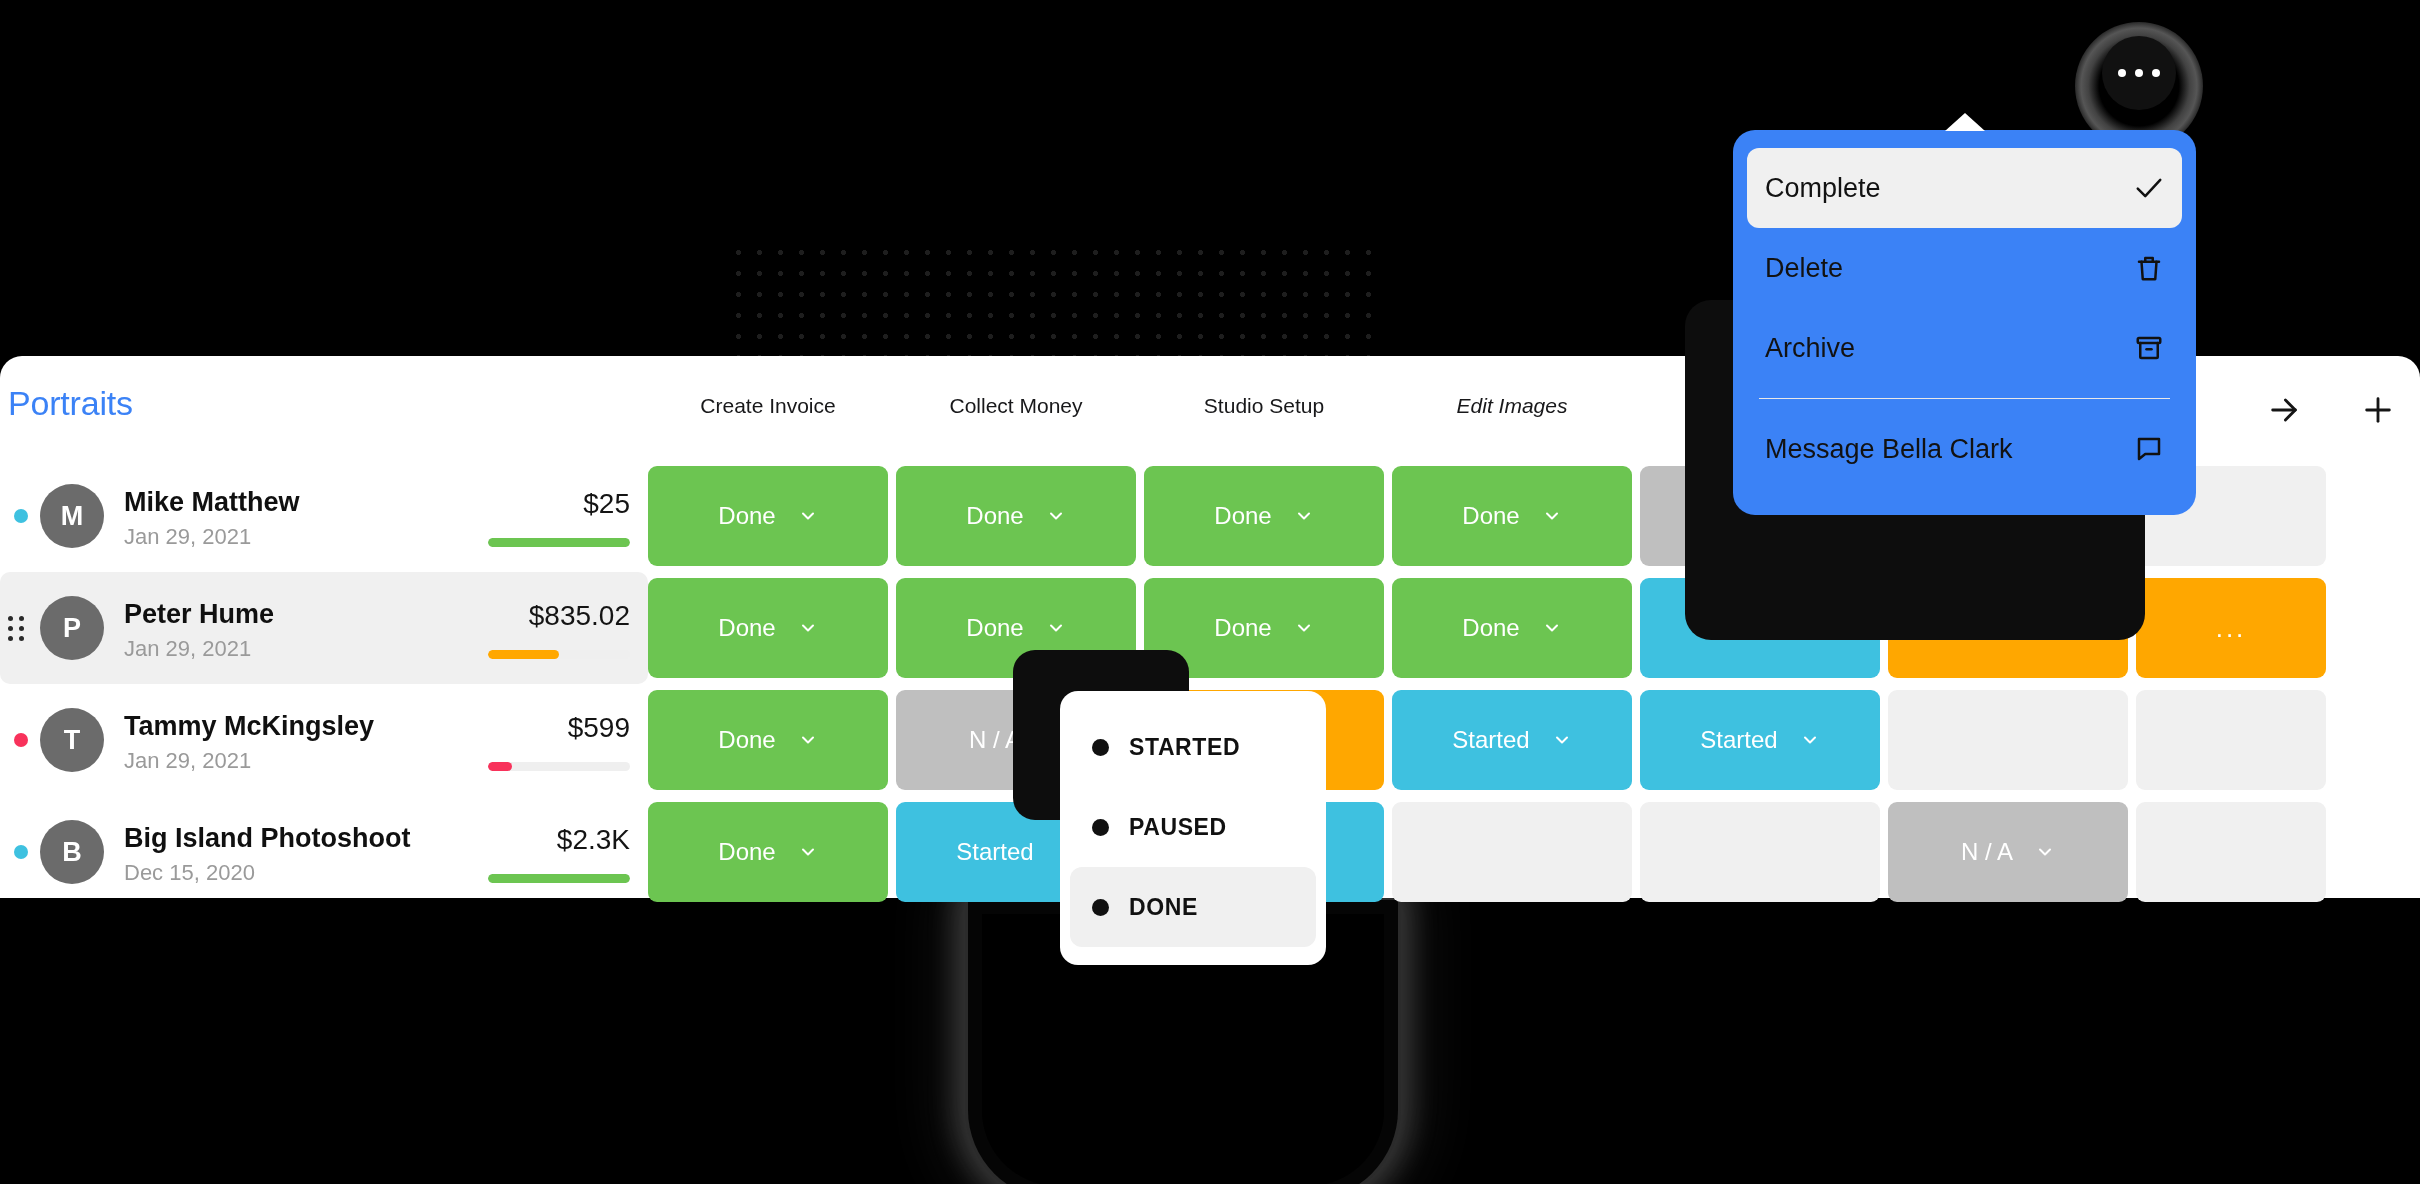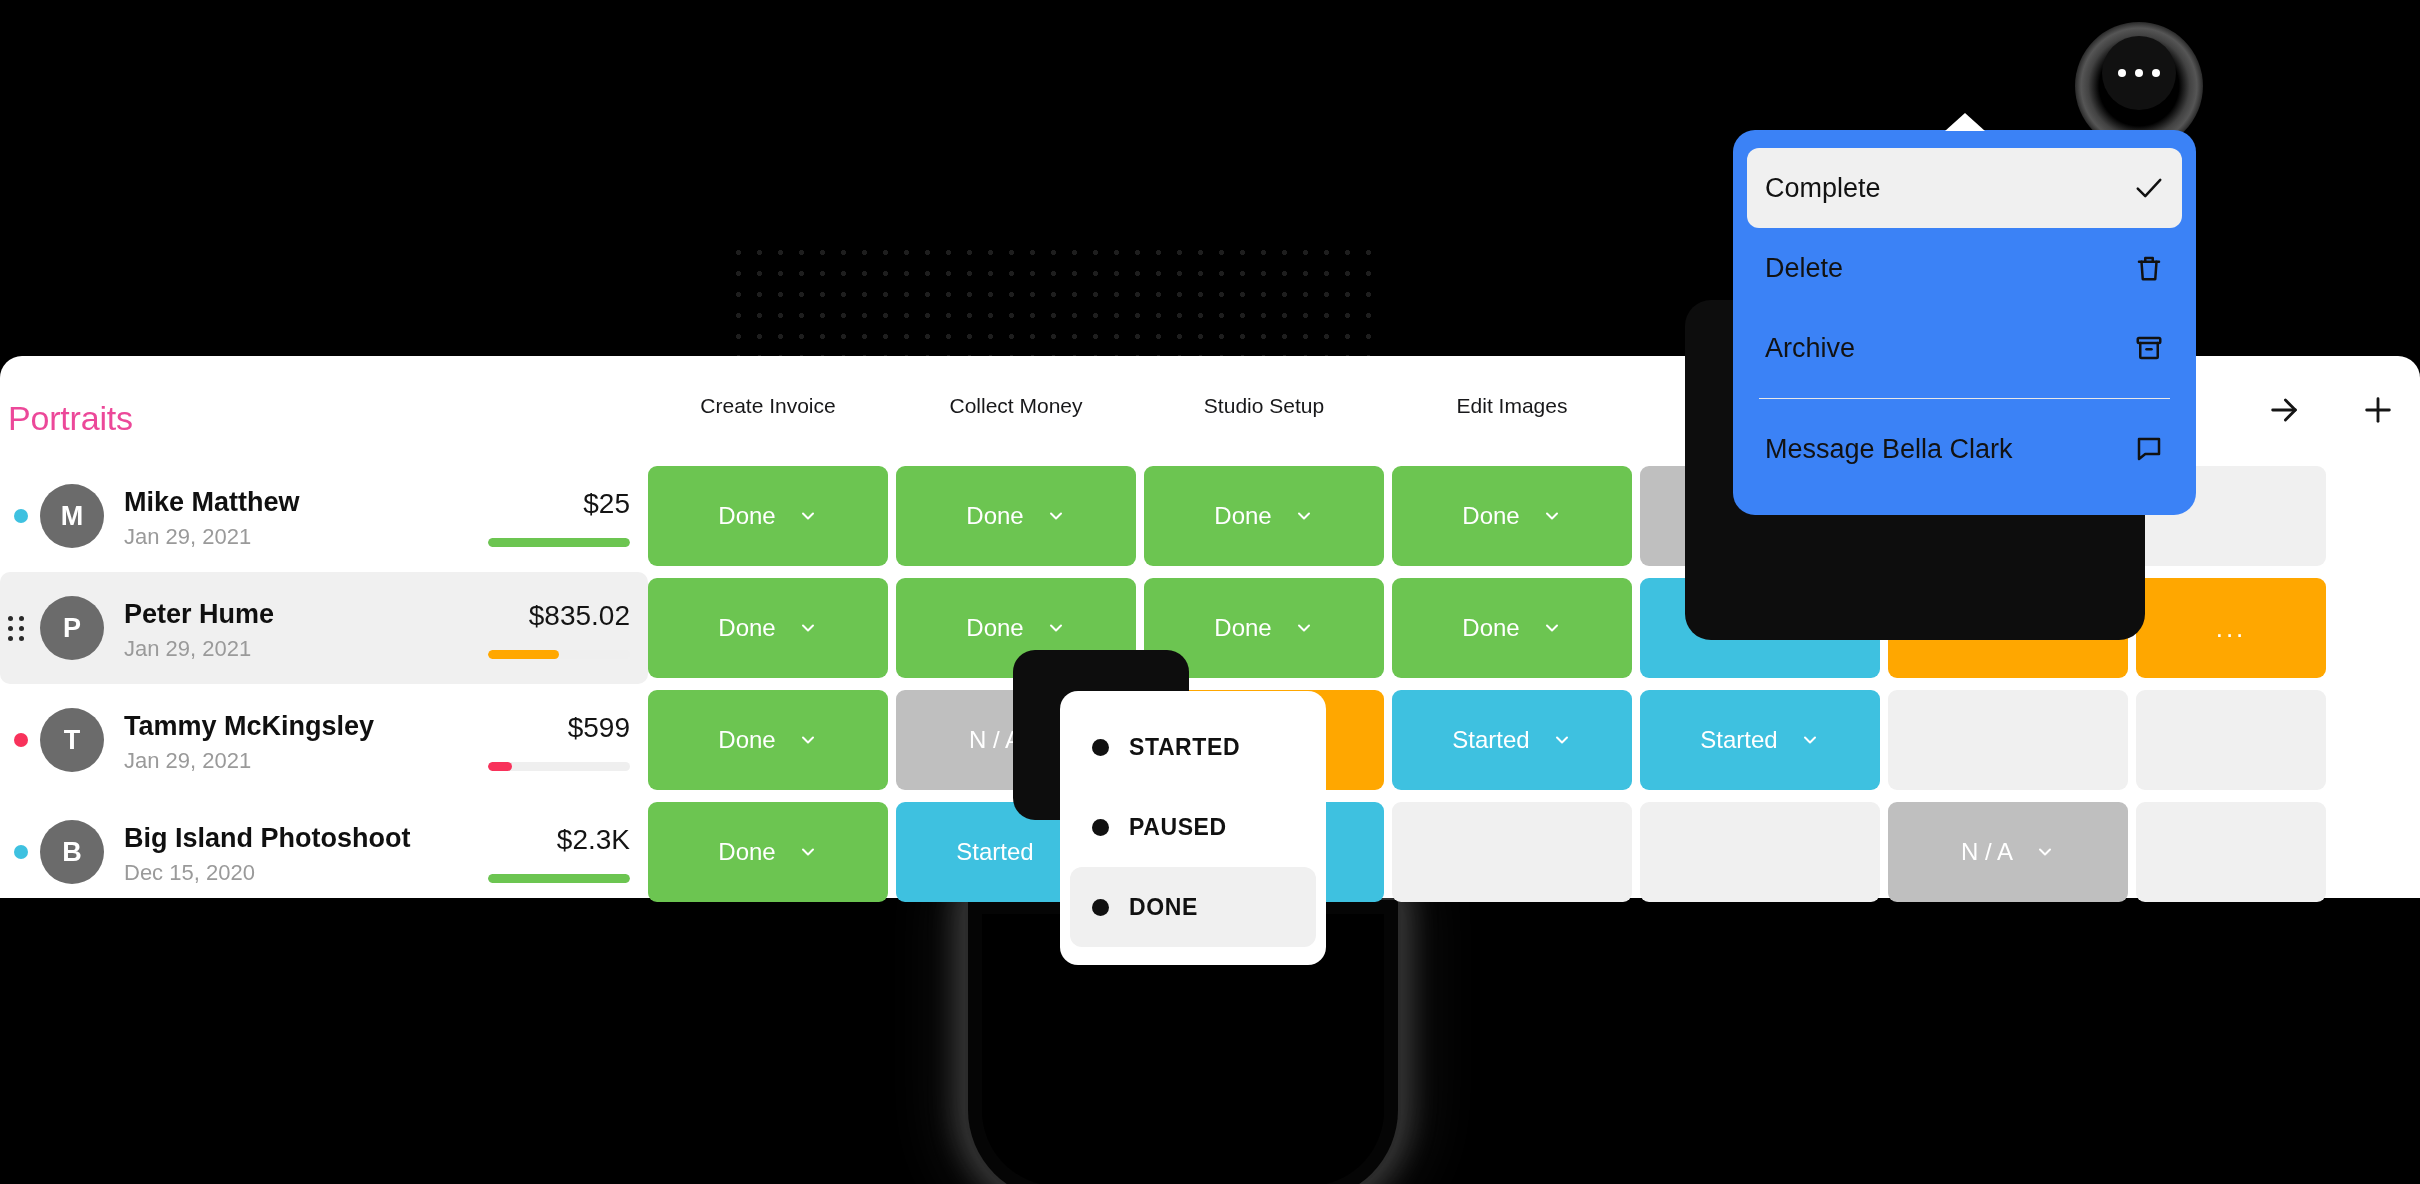--- a/index.html
+++ b/index.html
@@ -77,22 +77,22 @@
     border-radius: 22px 22px 0 0;
   }
 
   
   .thead {
     position: absolute; left: 0; top: 0;
     width: 2420px; height: 96px;
     display: flex; align-items: center;
   }
   .table-title {
-    position: absolute; left: 8px; top: 43px;
-    font-size: 34px; font-weight: 400; color: #ec4899; letter-spacing: -0.2px;
+    position: absolute; left: 8px; top: 28px;
+    font-size: 34px; font-weight: 400; color: #3b82f6; letter-spacing: -0.2px;
   }
   .col-head {
     position: absolute; top: 38px;
     font-size: 21px; color: #18181a; font-weight: 400;
     text-align: center; white-space: nowrap;
     transform: translateX(-50%);
   }
   .head-actions {
     position: absolute; top: 34px; right: 22px;
     display: flex; align-items: center; gap: 54px;
@@ -199,21 +199,21 @@
   </div>
 
   <div class="card">
 
     <div class="thead">
       <div class="table-title">Portraits</div>
       <div id="colheads">
           <div class="col-head" style="left: 768px;">Create Invoice</div>
           <div class="col-head" style="left: 1016px;">Collect Money</div>
           <div class="col-head" style="left: 1264px;">Studio Setup</div>
-          <div class="col-head" style="left: 1512px;">Edit Images</div>
+          <div class="col-head" style="left: 1512px; font-style: italic;">Edit Images</div>
         </div>
       <div class="head-actions">
         <div class="ic-btn">
           <svg width="34" height="34" viewBox="0 0 24 24" fill="none" stroke="#151515" stroke-width="2" stroke-linecap="round" stroke-linejoin="round">
             <line x1="4" y1="12" x2="20" y2="12"></line>
               <polyline points="13 5 20 12 13 19"></polyline>
           </svg>
         </div>
         <div class="ic-btn">
           <svg width="34" height="34" viewBox="0 0 24 24" fill="none" stroke="#151515" stroke-width="2" stroke-linecap="round">

